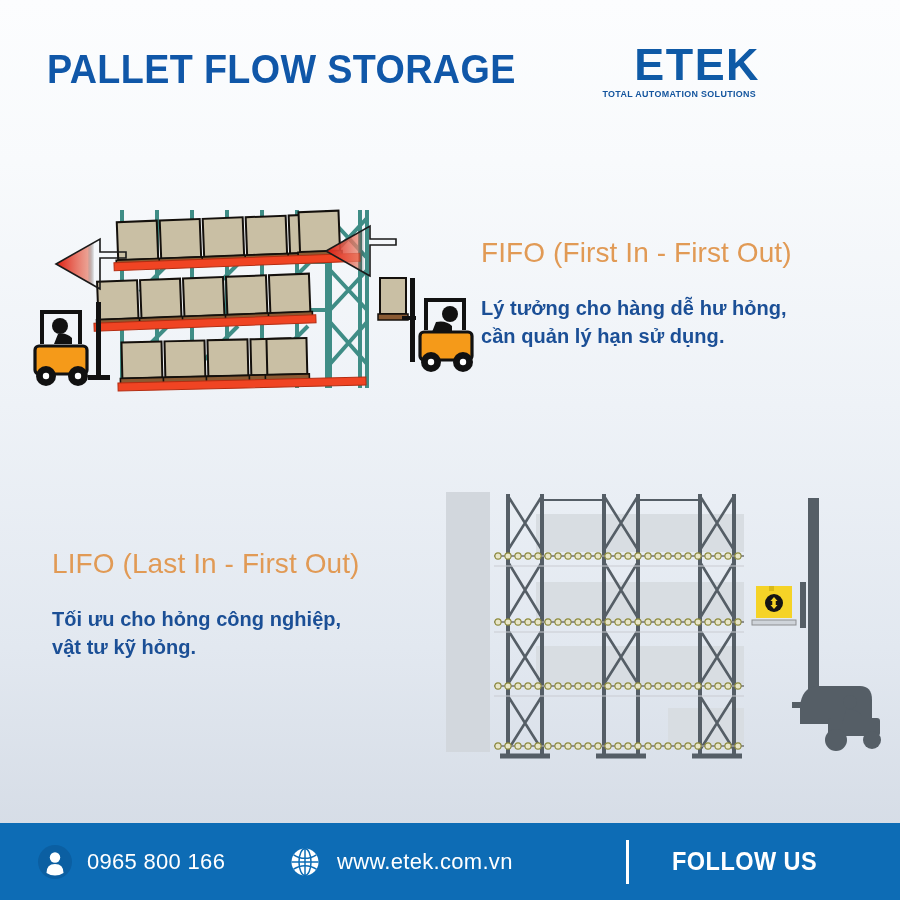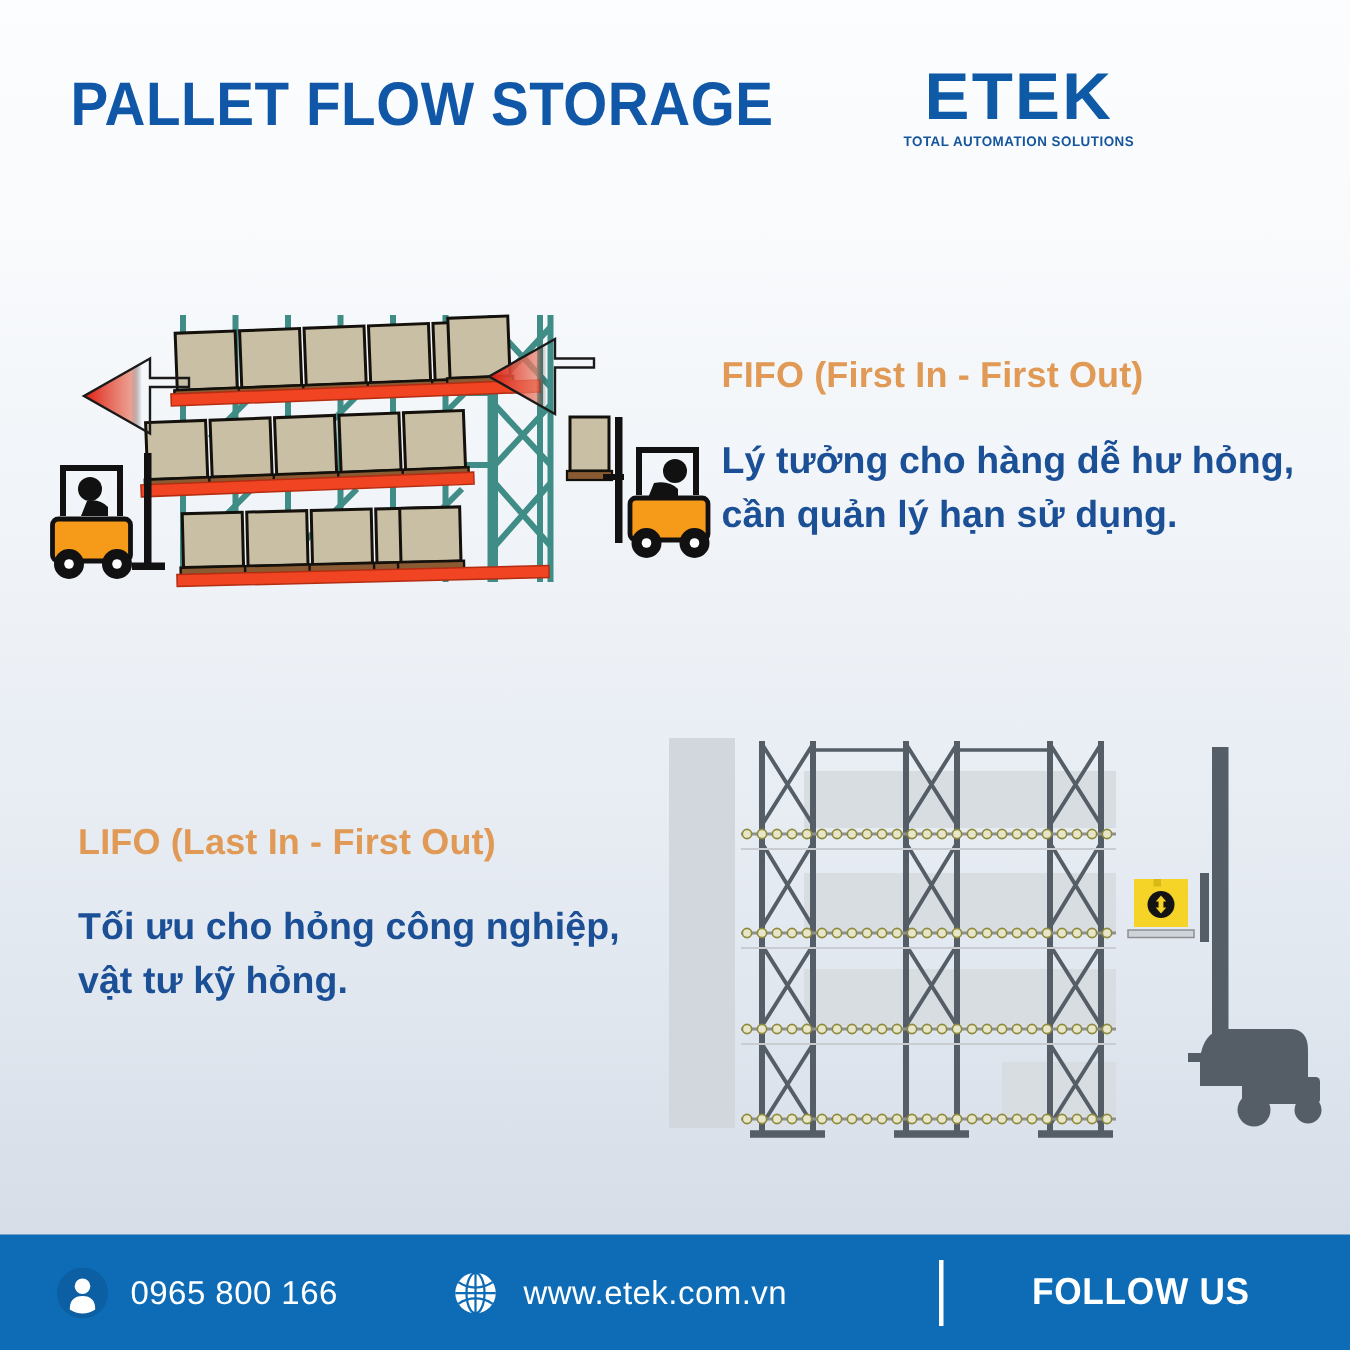--- a/index.html
+++ b/index.html
@@ -14,55 +14,55 @@
   }
 
   
   #header{position:absolute;left:0;top:0;width:813px;height:140px;}
   #title{
     position:absolute;left:47px;top:46px;
     font-size:41px;font-weight:bold;letter-spacing:0.4px;
     color:#1057a8;font-family:"Liberation Sans", sans-serif;
     transform:scaleX(0.92);transform-origin:left center;white-space:nowrap;
   }
-  #logo{position:absolute;right:55px;top:44px;text-align:center;}
+  #logo{position:absolute;right:55px;top:44px;text-align:right;}
   #logo-mark{
     font-size:44px;font-weight:bold;line-height:0.95;color:#0f5aa6;
     letter-spacing:1.5px;transform:scaleX(1.02);transform-origin:center;
   }
   #logo-tag{
     margin-top:3px;font-size:9.2px;font-weight:bold;color:#14559e;
     letter-spacing:0.35px;transform:scaleX(0.97);
   }
 
   
   .scene{position:absolute;}
 
   
   #fifo-text{position:absolute;left:481px;top:237px;width:400px;}
   #lifo-text{position:absolute;left:52px;top:536px;width:400px;margin-top:12px;}
   .sub-head{
-    font-size:24px;color:#e19a55;font-weight:bold;letter-spacing:0.1px;
+    font-size:28px;color:#e19a55;font-weight:normal;letter-spacing:0.1px;
     white-space:nowrap;
   }
   .body-copy{
-    margin-top:25px;font-size:25px;color:#1b4f96;font-weight:bold;
+    margin-top:25px;font-size:20px;color:#1b4f96;font-weight:bold;
     line-height:1.42;letter-spacing:0.05px;
   }
   .body-copy .ln{display:block;white-space:nowrap;}
 
   
   #footer{
     position:absolute;left:0;top:823px;width:900px;height:98px;
     background:#0d6cb5;
   }
   .f-item{position:absolute;display:flex;align-items:center;height:77px;}
   #f-phone{left:38px;}
-  #f-web{left:300px;}
-  #f-follow{left:688px;}
+  #f-web{left:288px;}
+  #f-follow{left:672px;}
   .f-label{
     color:#ffffff;font-size:22px;font-weight:normal;letter-spacing:0.3px;
     margin-left:15px;white-space:nowrap;
   }
   #follow-label{
     color:#ffffff;font-size:25px;font-weight:bold;letter-spacing:0.5px;
     margin-left:0;transform:scaleX(0.94);transform-origin:left center;
   }
   #f-divider{
     position:absolute;left:626px;top:840px;width:3px;height:44px;background:#ffffff;

